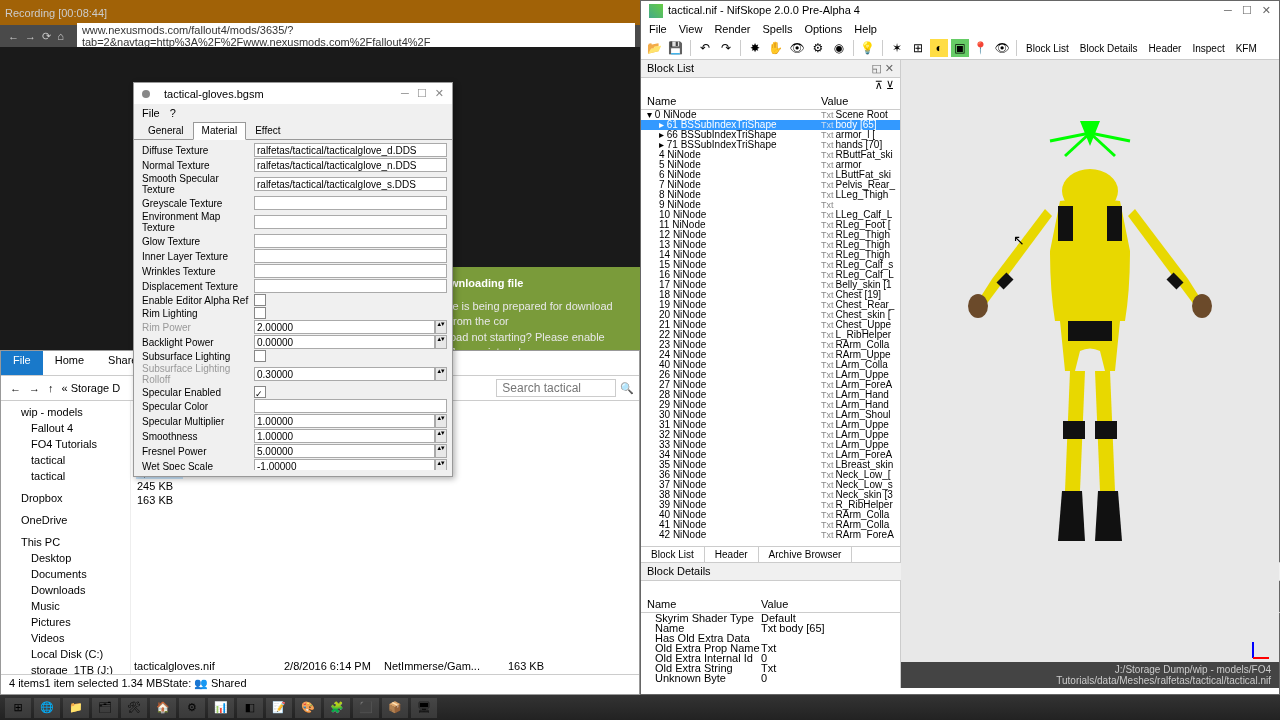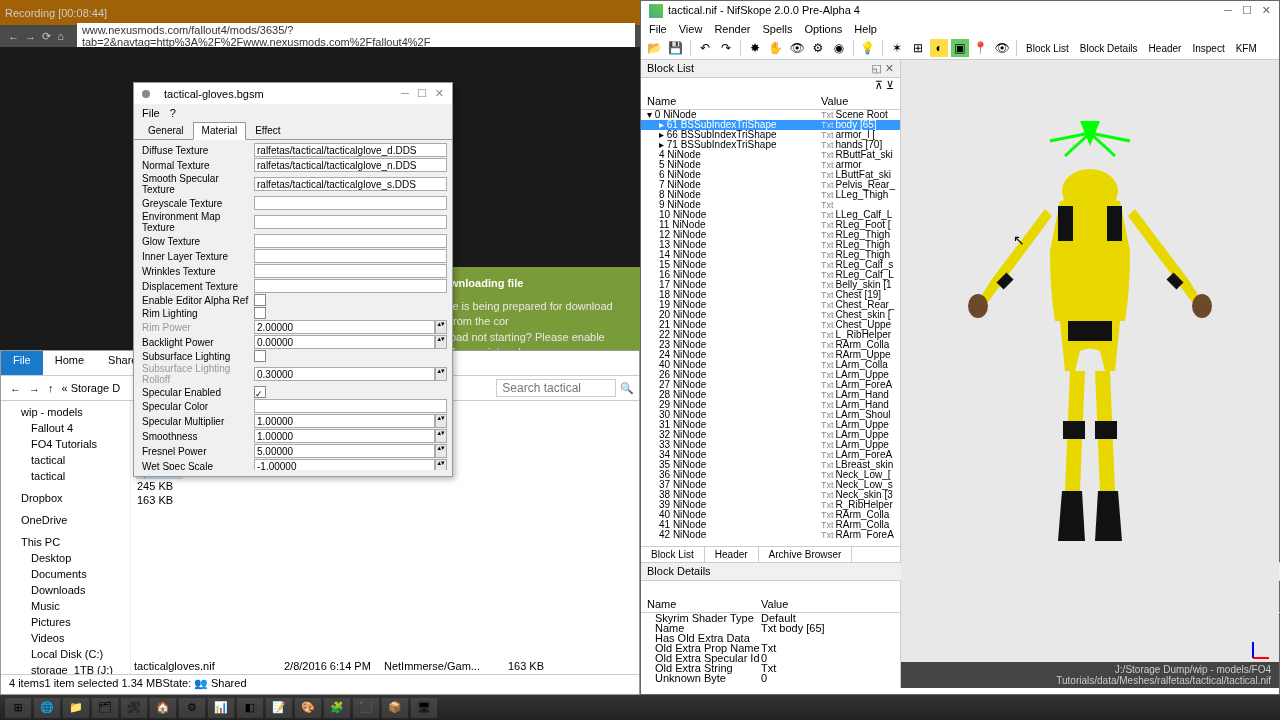--- a/index.html
+++ b/index.html
@@ -578,21 +578,21 @@
               <span>Has Old Extra Data</span>
               <span></span>
               <span>bool</span>
             </div>
             <div class="details-row">
               <span>Old Extra Prop Name</span>
               <span>Txt</span>
               <span>string</span>
             </div>
             <div class="details-row">
-              <span>Old Extra Specular Id</span>
+              <span>Old Extra Internal Id</span>
               <span>0</span>
               <span>uint</span>
             </div>
             <div class="details-row">
               <span>Old Extra String</span>
               <span>Txt</span>
               <span>string</span>
             </div>
             <div class="details-row">
               <span>Unknown Byte</span>

